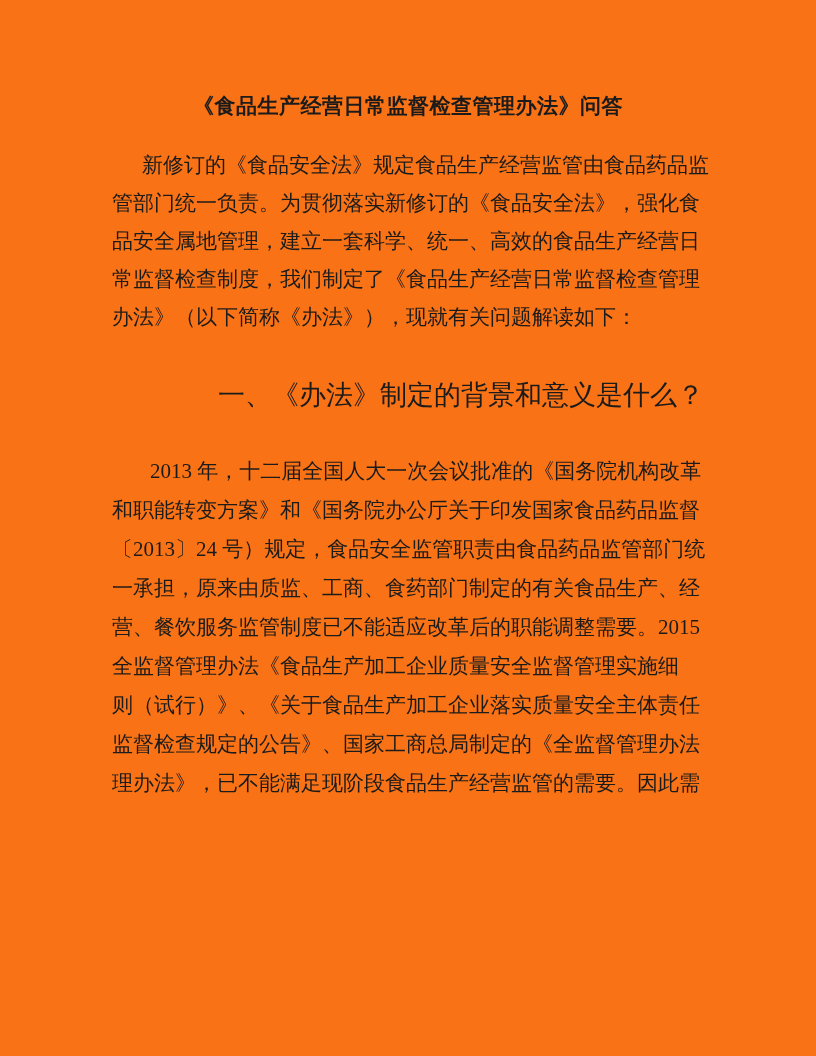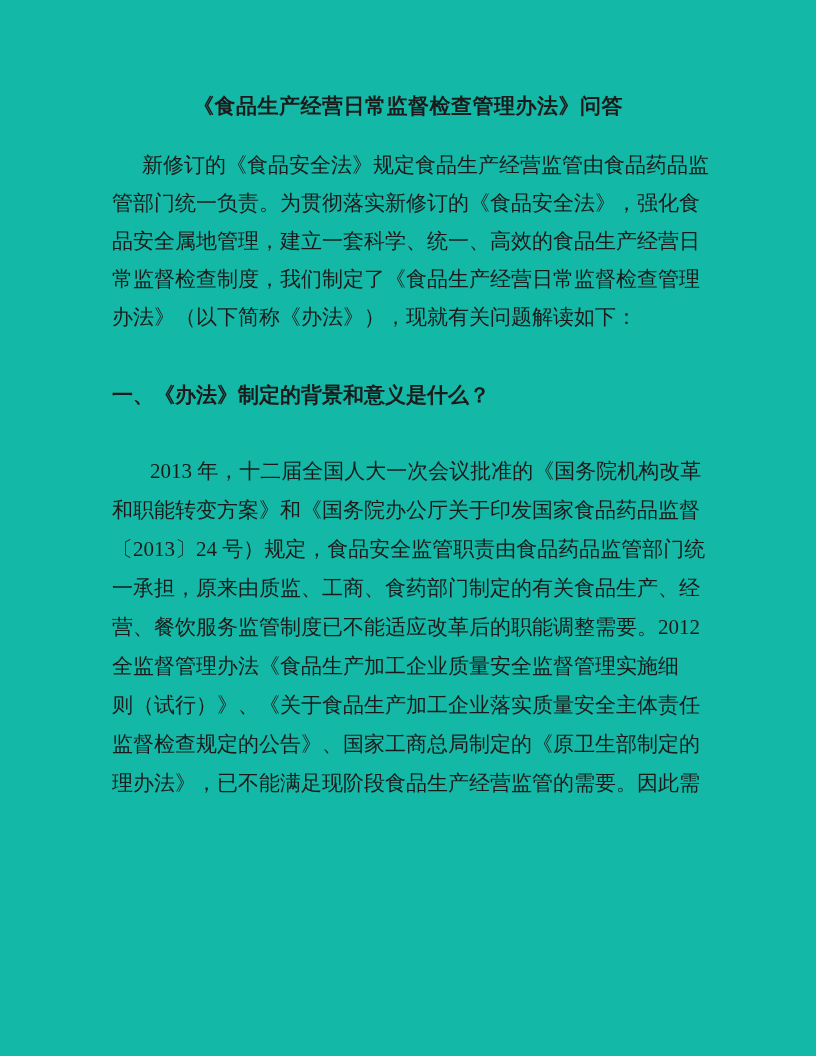--- a/index.html
+++ b/index.html
@@ -4,21 +4,21 @@
 <style>
   html, body {
     margin: 0;
     padding: 0;
     background: #ffffff;
   }
   .page {
     position: relative;
     width: 816px;
     height: 1056px;
-    background: #14b8a6;
+    background: #f97316;
     color: #1b1b1b;
     font-family: "Liberation Serif", "DejaVu Serif", serif;
     overflow: hidden;
   }
   .content {
     position: absolute;
     left: 112px;
     top: 87px;
     width: 592px;
   }
@@ -35,24 +35,25 @@
     margin: 0;
   }
   .para-intro {
     margin-top: 21px;
   }
   .para-intro .line {
     line-height: 38px;
   }
   .section-heading {
     margin: 40px 0 0 0;
-    font-size: 21px;
-    font-weight: bold;
+    font-size: 27px;
+    font-weight: normal;
     line-height: 38px;
     white-space: nowrap;
+    text-align: right;
   }
   .para-background {
     margin-top: 38px;
   }
   .para-background .line {
     line-height: 39px;
   }
   .line {
     font-size: 21px;
     text-align: left;
@@ -81,21 +82,21 @@
       <div class="line">办法》（以下简称《办法》），现就有关问题解读如下：</div>
     </div>
 
     <h2 class="section-heading">一、《办法》制定的背景和意义是什么？</h2>
 
     <div class="para para-background">
       <div class="line indent-2">2013 年，十二届全国人大一次会议批准的《国务院机构改革</div>
       <div class="line">和职能转变方案》和《国务院办公厅关于印发国家食品药品监督</div>
       <div class="line">〔2013〕24 号）规定，食品安全监管职责由食品药品监管部门统</div>
       <div class="line">一承担，原来由质监、工商、食药部门制定的有关食品生产、经</div>
-      <div class="line">营、餐饮服务监管制度已不能适应改革后的职能调整需要。2012</div>
+      <div class="line">营、餐饮服务监管制度已不能适应改革后的职能调整需要。2015</div>
       <div class="line">全监督管理办法《食品生产加工企业质量安全监督管理实施细</div>
       <div class="line">则（试行）》、《关于食品生产加工企业落实质量安全主体责任</div>
-      <div class="line">监督检查规定的公告》、国家工商总局制定的《原卫生部制定的</div>
+      <div class="line">监督检查规定的公告》、国家工商总局制定的《全监督管理办法</div>
       <div class="line">理办法》，已不能满足现阶段食品生产经营监管的需要。因此需</div>
     </div>
 
   </div>
 </div>
 
 </body></html>

